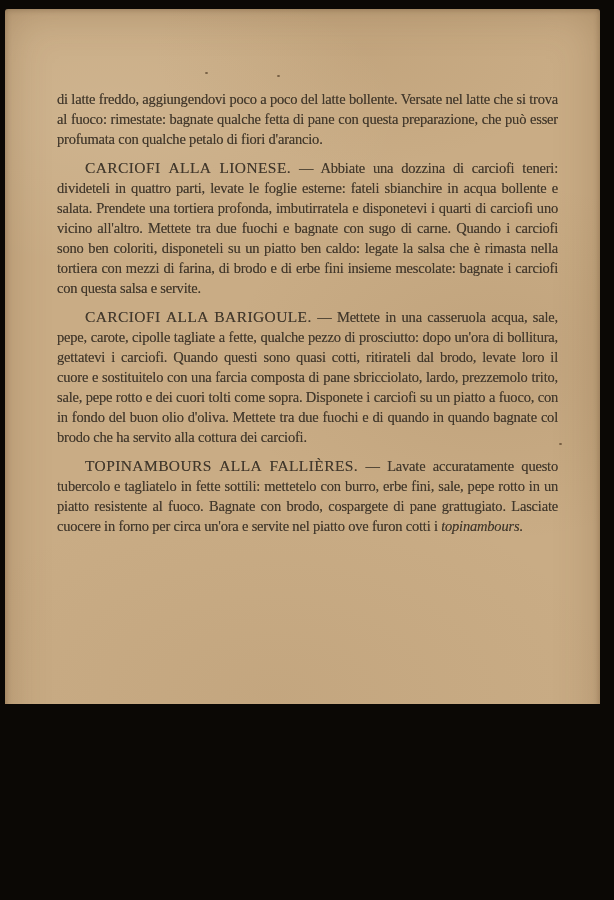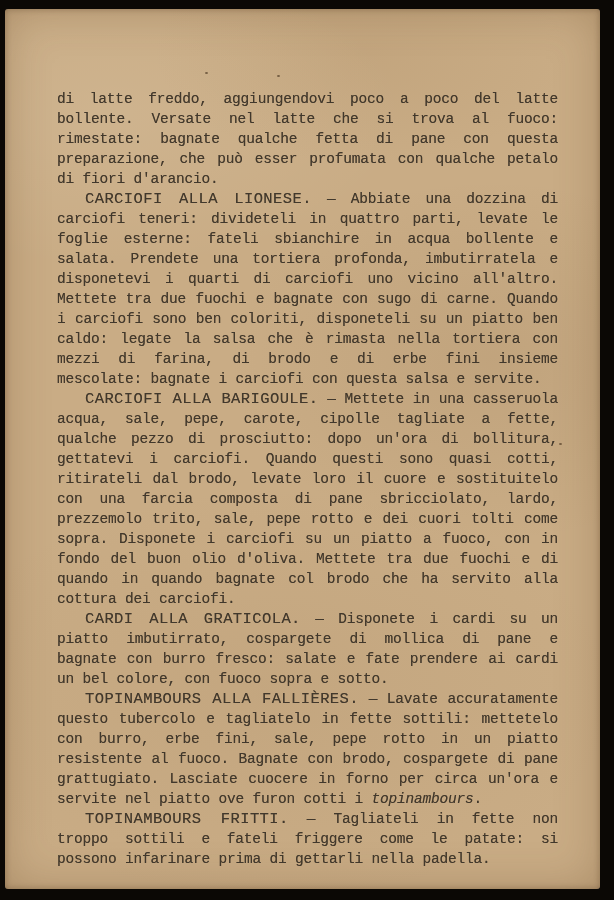--- a/index.html
+++ b/index.html
@@ -5,24 +5,24 @@
   :root {
     --backdrop: #0b0805;
     --paper: #c9ac85;
     --ink: #41382c;
   }
   * { margin: 0; padding: 0; box-sizing: border-box; }
   html, body { background: var(--backdrop); }
   .canvas {
     position: relative;
     width: 614px;
-    height: 900px;
+    height: 704px;
     background: var(--backdrop);
     overflow: hidden;
-    font-family: Liberation Mono, monospace;
+    font-family: Liberation Serif, serif;
   }
   .paper {
     position: absolute;
     left: 5px;
     top: 9px;
     width: 595px;
     height: 880px;
     background:
       radial-gradient(ellipse 420px 220px at 18% 12%, rgba(255,245,225,0.10), rgba(255,245,225,0) 70%),
       radial-gradient(ellipse 380px 260px at 82% 40%, rgba(120,88,52,0.10), rgba(120,88,52,0) 70%),
@@ -46,21 +46,21 @@
     left: 52px;   
     top: 80px;    
     width: 501px;
     color: var(--ink);
     font-size: 14.5px;
     line-height: 20px;
     letter-spacing: -0.2px;
     text-align: justify;
     text-shadow: 0 0 0.5px rgba(62,48,32,0.55);
   }
-  .para { }
+  .para { margin-top: 9px; }
   .para.first { margin-top: 0; text-indent: 0; }
   .para.indent { text-indent: 28px; }
   .head {
     font-size: 15.5px;
     letter-spacing: 0.4px;
   }
   .ital { font-style: italic; }
   .pagenum {
     margin-top: 10px;
     text-align: center;
@@ -84,28 +84,22 @@
       <p class="para first">di latte freddo, aggiungendovi poco a poco del latte bollente. Versate nel latte che si trova al fuoco: rimestate: bagnate qualche fetta di pane con questa preparazione, che può esser profumata con qualche petalo di fiori d'arancio.</p>
 
       <p class="para indent">
         <span class="head">CARCIOFI ALLA LIONESE.</span><span> — </span><span>Abbiate una dozzina di carciofi teneri: divideteli in quattro parti, levate le foglie esterne: fateli sbianchire in acqua bollente e salata. Prendete una tortiera profonda, imbutirratela e disponetevi i quarti di carciofi uno vicino all'altro. Mettete tra due fuochi e bagnate con sugo di carne. Quando i carciofi sono ben coloriti, disponeteli su un piatto ben caldo: legate la salsa che è rimasta nella tortiera con mezzi di farina, di brodo e di erbe fini insieme mescolate: bagnate i carciofi con questa salsa e servite.</span>
       </p>
 
       <p class="para indent">
         <span class="head">CARCIOFI ALLA BARIGOULE.</span><span> — </span><span>Mettete in una casseruola acqua, sale, pepe, carote, cipolle tagliate a fette, qualche pezzo di prosciutto: dopo un'ora di bollitura, gettatevi i carciofi. Quando questi sono quasi cotti, ritirateli dal brodo, levate loro il cuore e sostituitelo con una farcia composta di pane sbricciolato, lardo, prezzemolo trito, sale, pepe rotto e dei cuori tolti come sopra. Disponete i carciofi su un piatto a fuoco, con in fondo del buon olio d'oliva. Mettete tra due fuochi e di quando in quando bagnate col brodo che ha servito alla cottura dei carciofi.</span>
       </p>
 
-      <p class="para indent">
-        <span class="head">CARDI ALLA GRATICOLA.</span><span> — </span><span>Disponete i cardi su un piatto imbutirrato, cospargete di mollica di pane e bagnate con burro fresco: salate e fate prendere ai cardi un bel colore, con fuoco sopra e sotto.</span>
-      </p>
 
       <p class="para indent">
         <span class="head">TOPINAMBOURS ALLA FALLIÈRES.</span><span> — </span><span>Lavate accuratamente questo tubercolo e tagliatelo in fette sottili: mettetelo con burro, erbe fini, sale, pepe rotto in un piatto resistente al fuoco. Bagnate con brodo, cospargete di pane grattugiato. Lasciate cuocere in forno per circa un'ora e servite nel piatto ove furon cotti i </span><span class="ital">topinambours</span><span>.</span>
       </p>
 
-      <p class="para indent">
-        <span class="head">TOPINAMBOURS FRITTI.</span><span> — </span><span>Tagliateli in fette non troppo sottili e fateli friggere come le patate: si possono infarinare prima di gettarli nella padella.</span>
-      </p>
 
 
     </div>
   </div>
 </div>
 
 </body></html>

